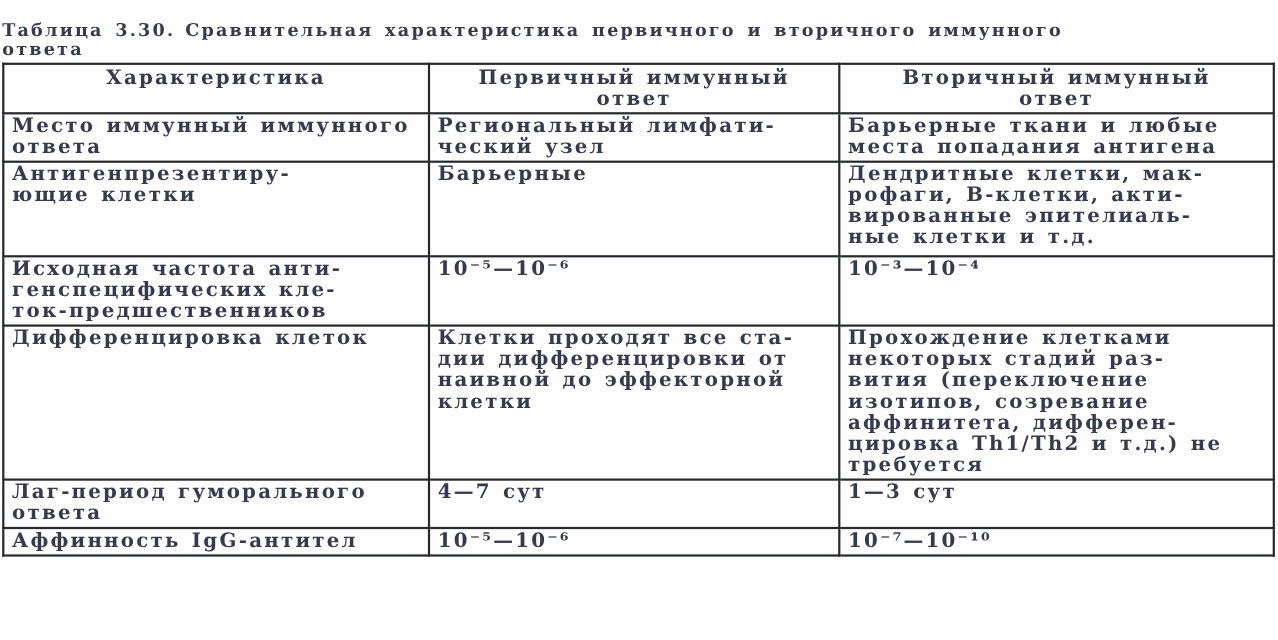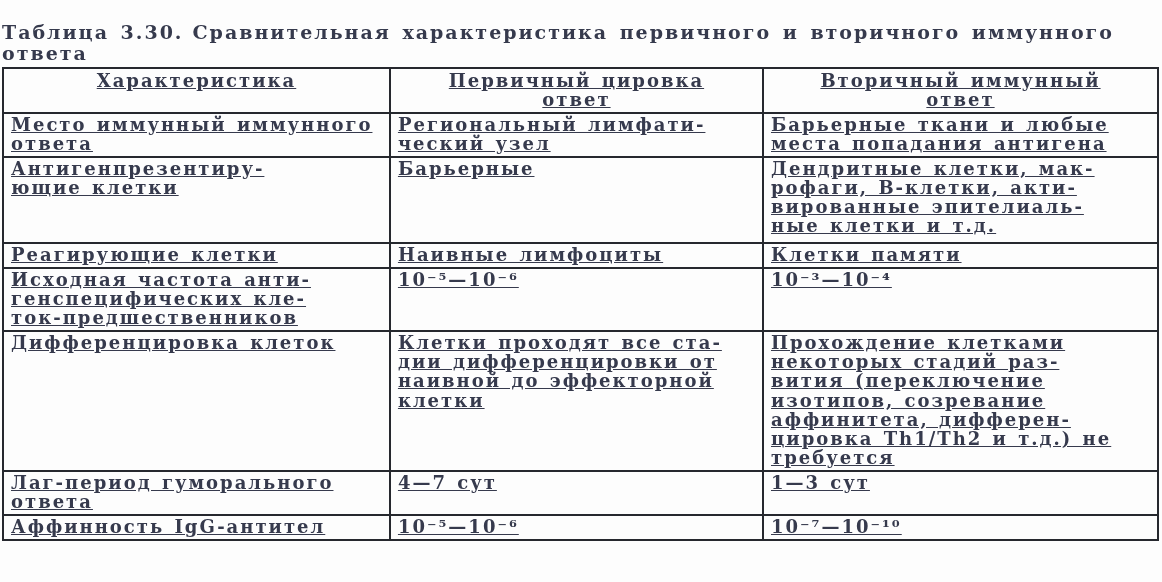--- a/index.html
+++ b/index.html
@@ -12,21 +12,21 @@
     width:1162px;
     min-height:582px;
     box-sizing:border-box;
     background:var(--bg-color);
     font-family:"DejaVu Serif","Liberation Serif",serif;
     font-weight:bold;
     color:var(--text-color);
     padding:1px 3px 4px 2px;
   }
   .table-title{
-    font-size:19px;
+    font-size:16px;
     line-height:1.1;
     letter-spacing:2px;
     word-spacing:3px;
     white-space:pre-line;
     margin:0 0 3px 0;
   }
   .title-label{margin-right:9px;}
   table.cmp-table{
     width:100%;
     border-collapse:collapse;
@@ -41,21 +41,20 @@
     border:2px solid var(--border-color);
     vertical-align:top;
     font-size:18px;
     line-height:1.06;
     letter-spacing:2px;
     word-spacing:2px;
     white-space:pre-line;
     padding:1px 5px 3px 7px;
     font-weight:bold;
     text-align:left;
-    text-decoration:underline;
   }
   .cmp-table th{
     text-align:center;
     padding:2px 4px 3px 4px;
     border-bottom:2px solid var(--border-color);
   }
   tr.r2{height:86px;}
   tr.r5{height:136px;}
   tr.r6{height:44px;margin-top:45px;}
   tr.r7{height:42px;}
@@ -73,21 +72,21 @@
 
   <table class="cmp-table">
     <colgroup>
       <col class="c1">
         <col class="c2">
         <col class="c3">
     </colgroup>
     <thead>
       <tr>
         <th>Характеристика</th>
-        <th>Первичный цировка
+        <th>Первичный иммунный
 ответ</th>
         <th>Вторичный иммунный
 ответ</th>
       </tr>
     </thead>
     <tbody>
       <tr class="r1">
         <td>Место иммунный иммунного
 ответа</td>
         <td>Региональный лимфати-
@@ -96,25 +95,20 @@
 места попадания антигена</td>
       </tr>
       <tr class="r2">
         <td>Антигенпрезентиру-
 ющие клетки</td>
         <td>Барьерные</td>
         <td>Дендритные клетки, мак-
 рофаги, В-клетки, акти-
 вированные эпителиаль-
 ные клетки и т.д.</td>
-      </tr>
-      <tr class="r3">
-        <td>Реагирующие клетки</td>
-        <td>Наивные лимфоциты</td>
-        <td>Клетки памяти</td>
       </tr>
       <tr class="r4">
         <td>Исходная частота анти-
 генспецифических кле-
 ток-предшественников</td>
         <td class="sup-range">10⁻⁵—10⁻⁶</td>
         <td class="sup-range">10⁻³—10⁻⁴</td>
       </tr>
       <tr class="r5">
         <td>Дифференцировка клеток</td>

